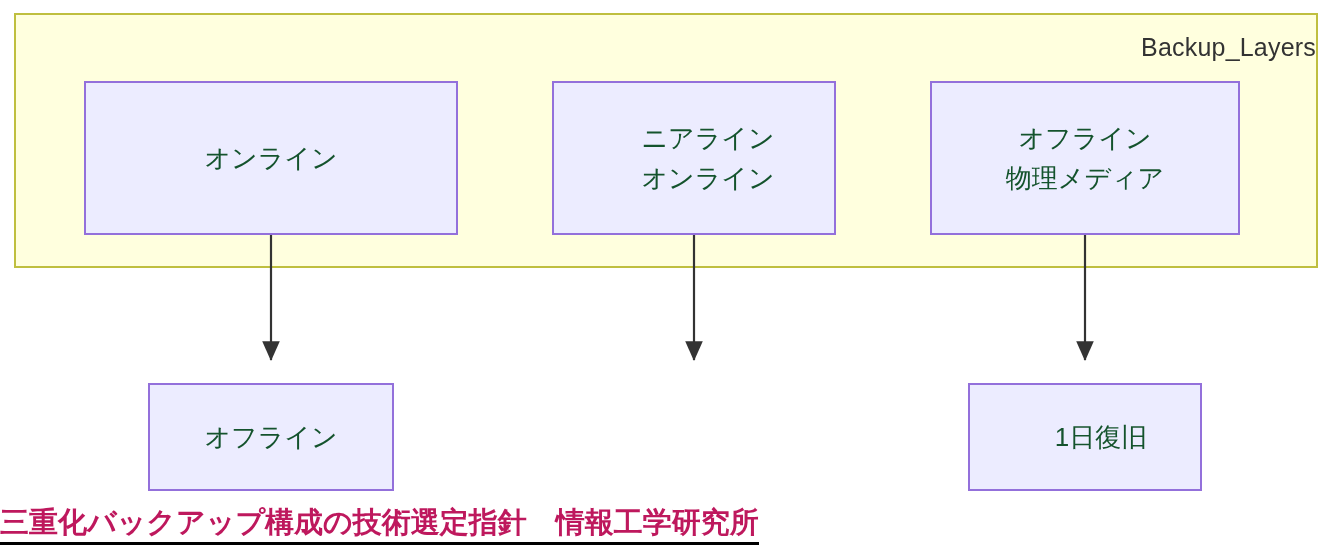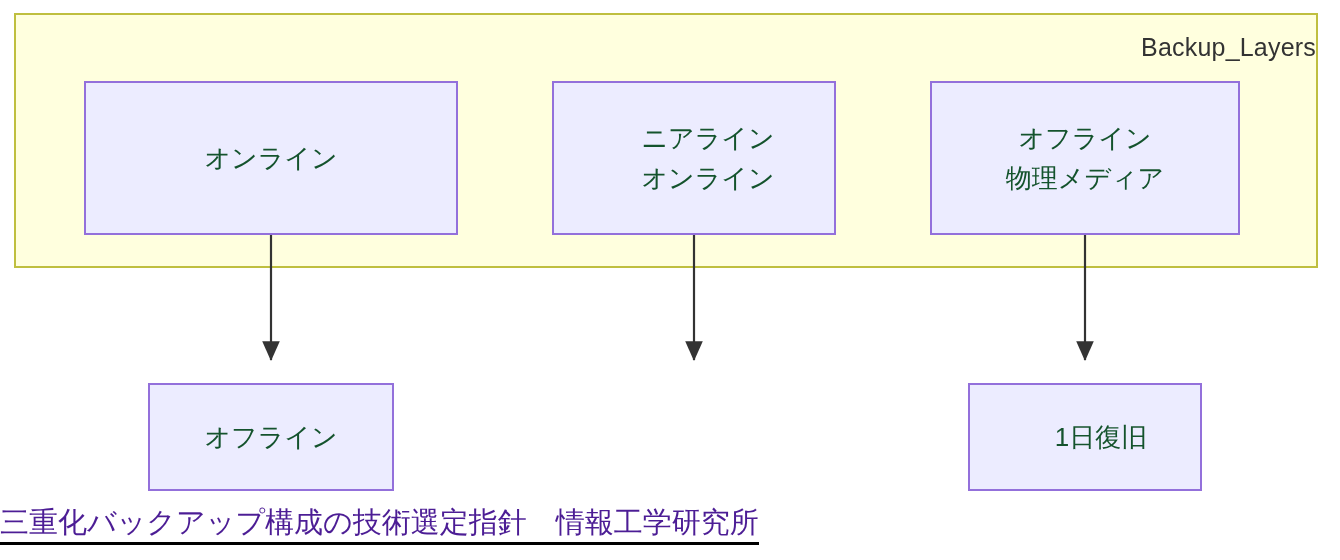--- a/index.html
+++ b/index.html
@@ -84,26 +84,27 @@
     z-index: 2;
     pointer-events: none;
   }
 
   
   .caption {
     position: absolute;
     left: 0px;
     top: 505px;
     font-size: 29px;
-    color: #4c1d95;
+    color: #be185d;
     white-space: nowrap;
     border-bottom: 3px solid #000000;
     padding-bottom: 2px;
     display: inline-block;
     line-height: 1.2;
+    font-weight: bold;
   }
 </style>
 </head>
 <body>
 
 <div id="canvas">
 
   <div class="subgraph">
     <div class="subgraph-label">Backup_Layers</div>
   </div>

